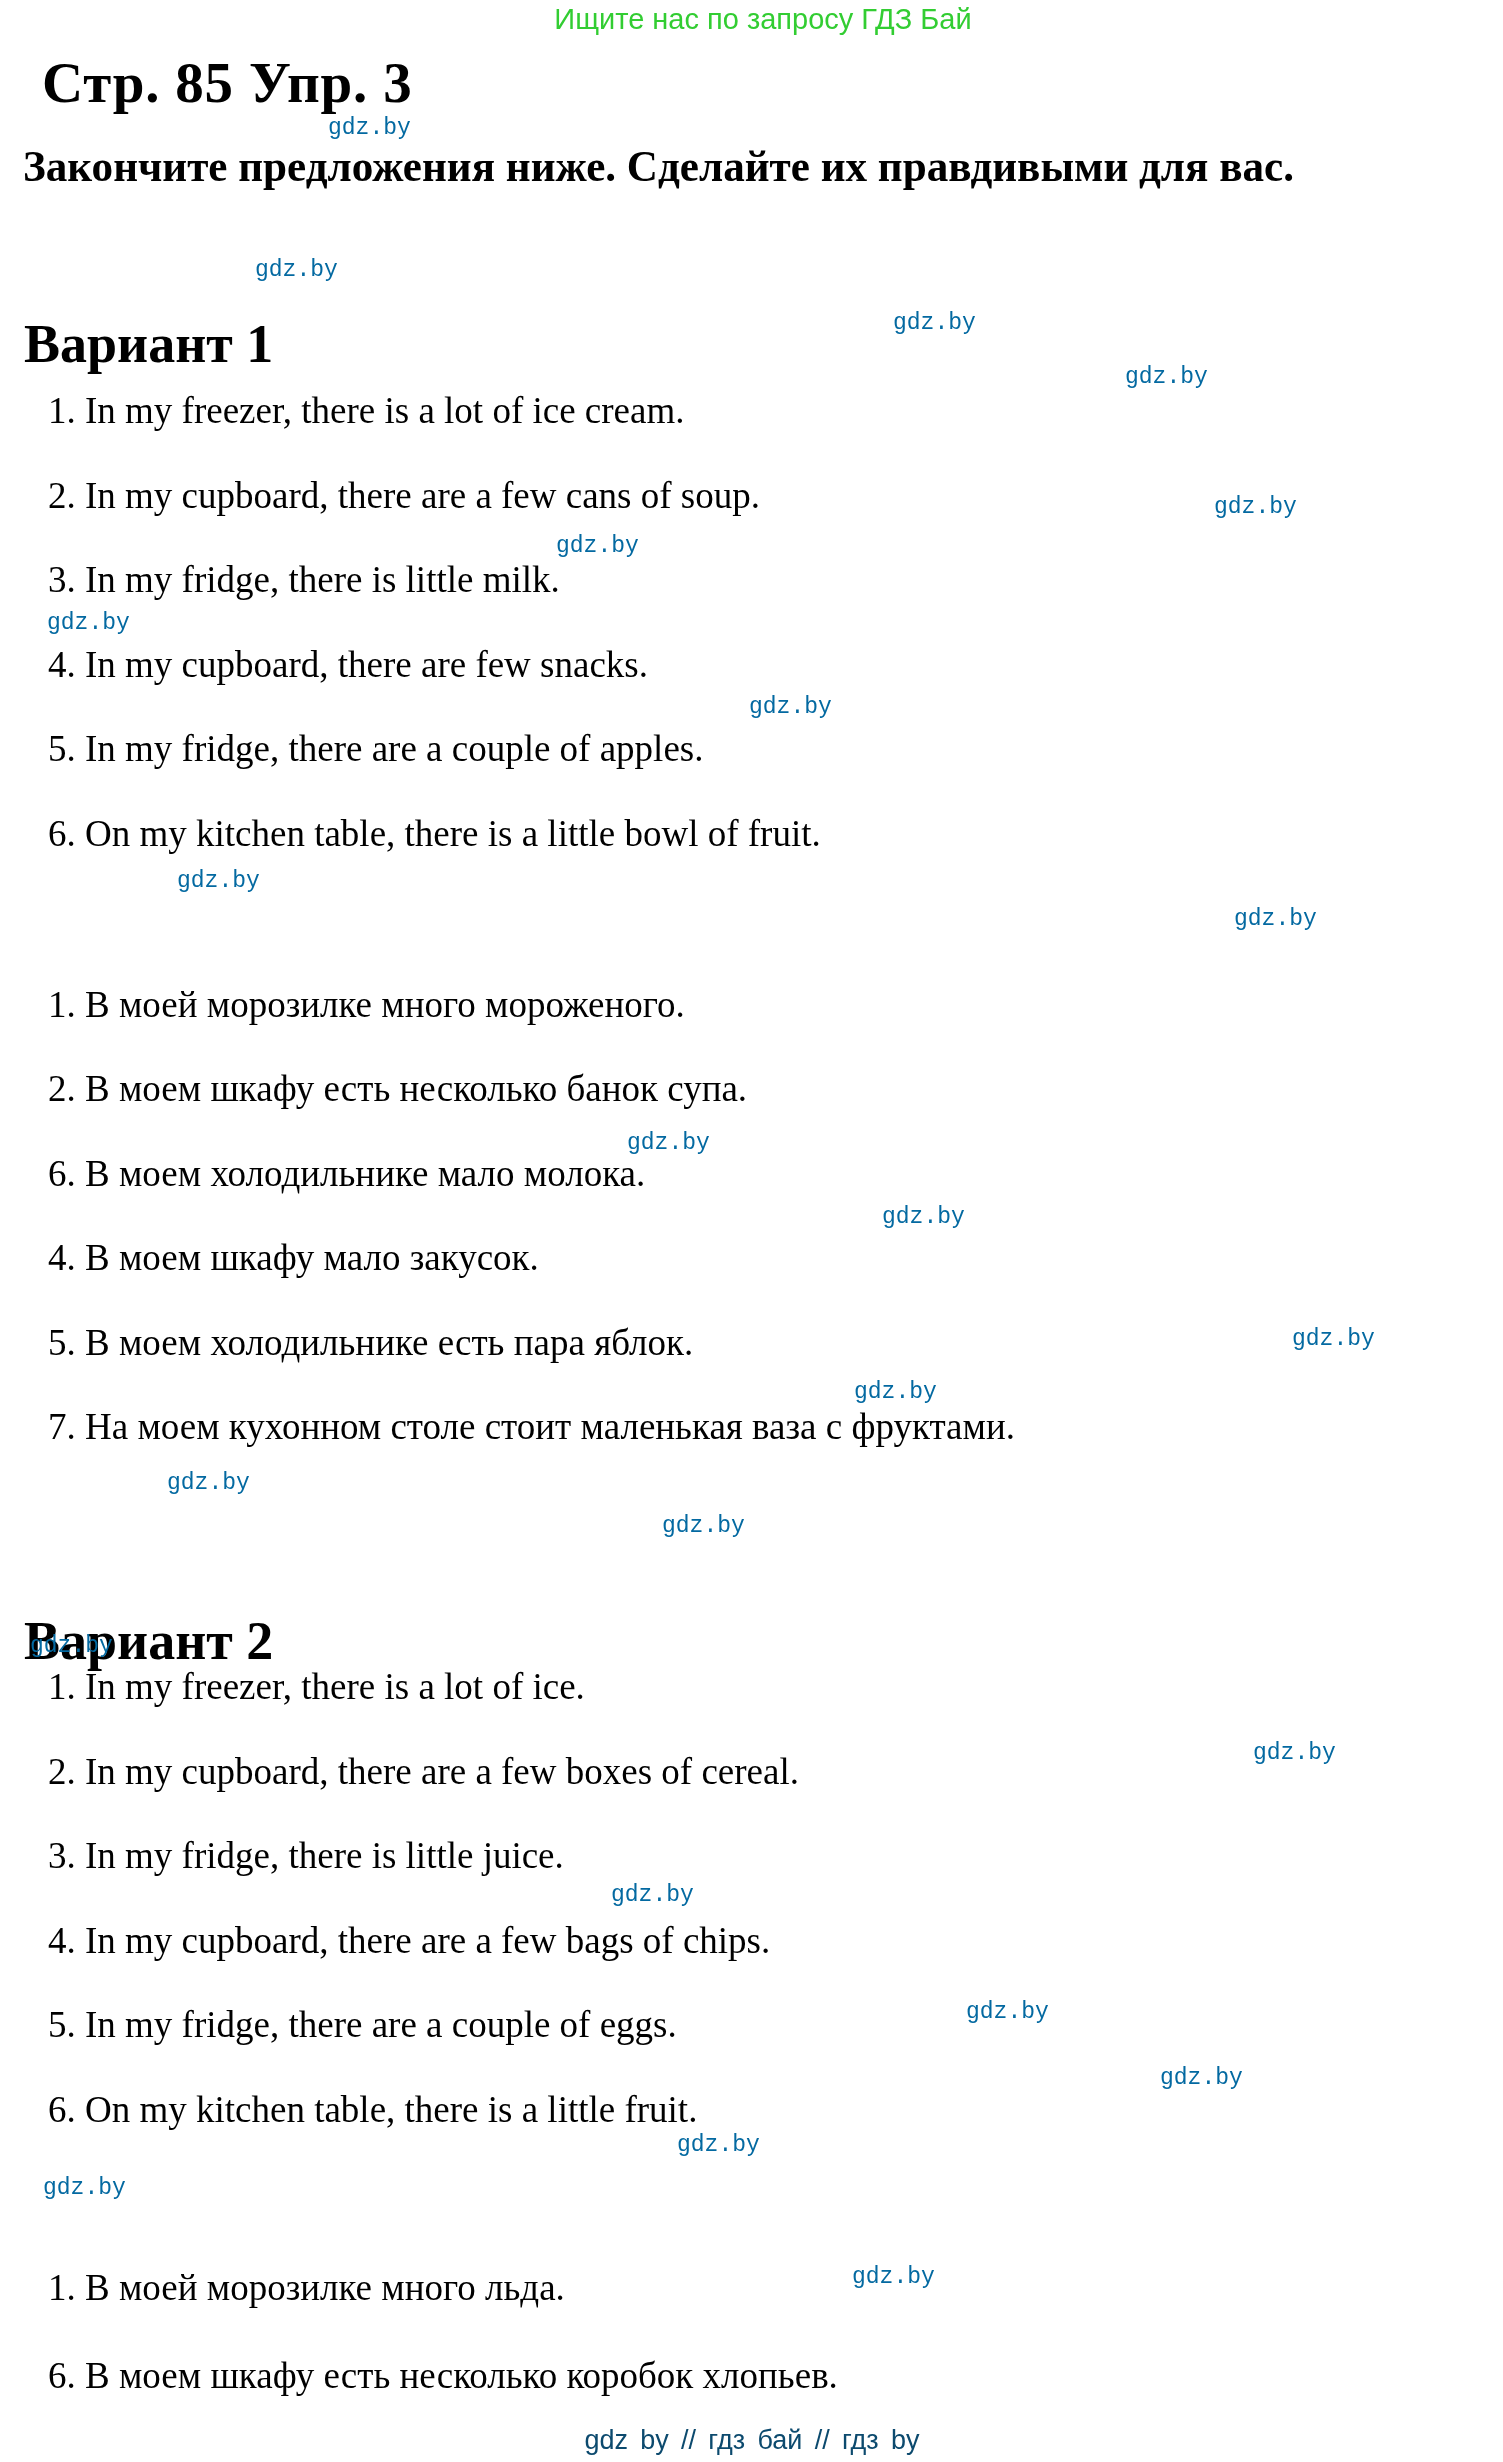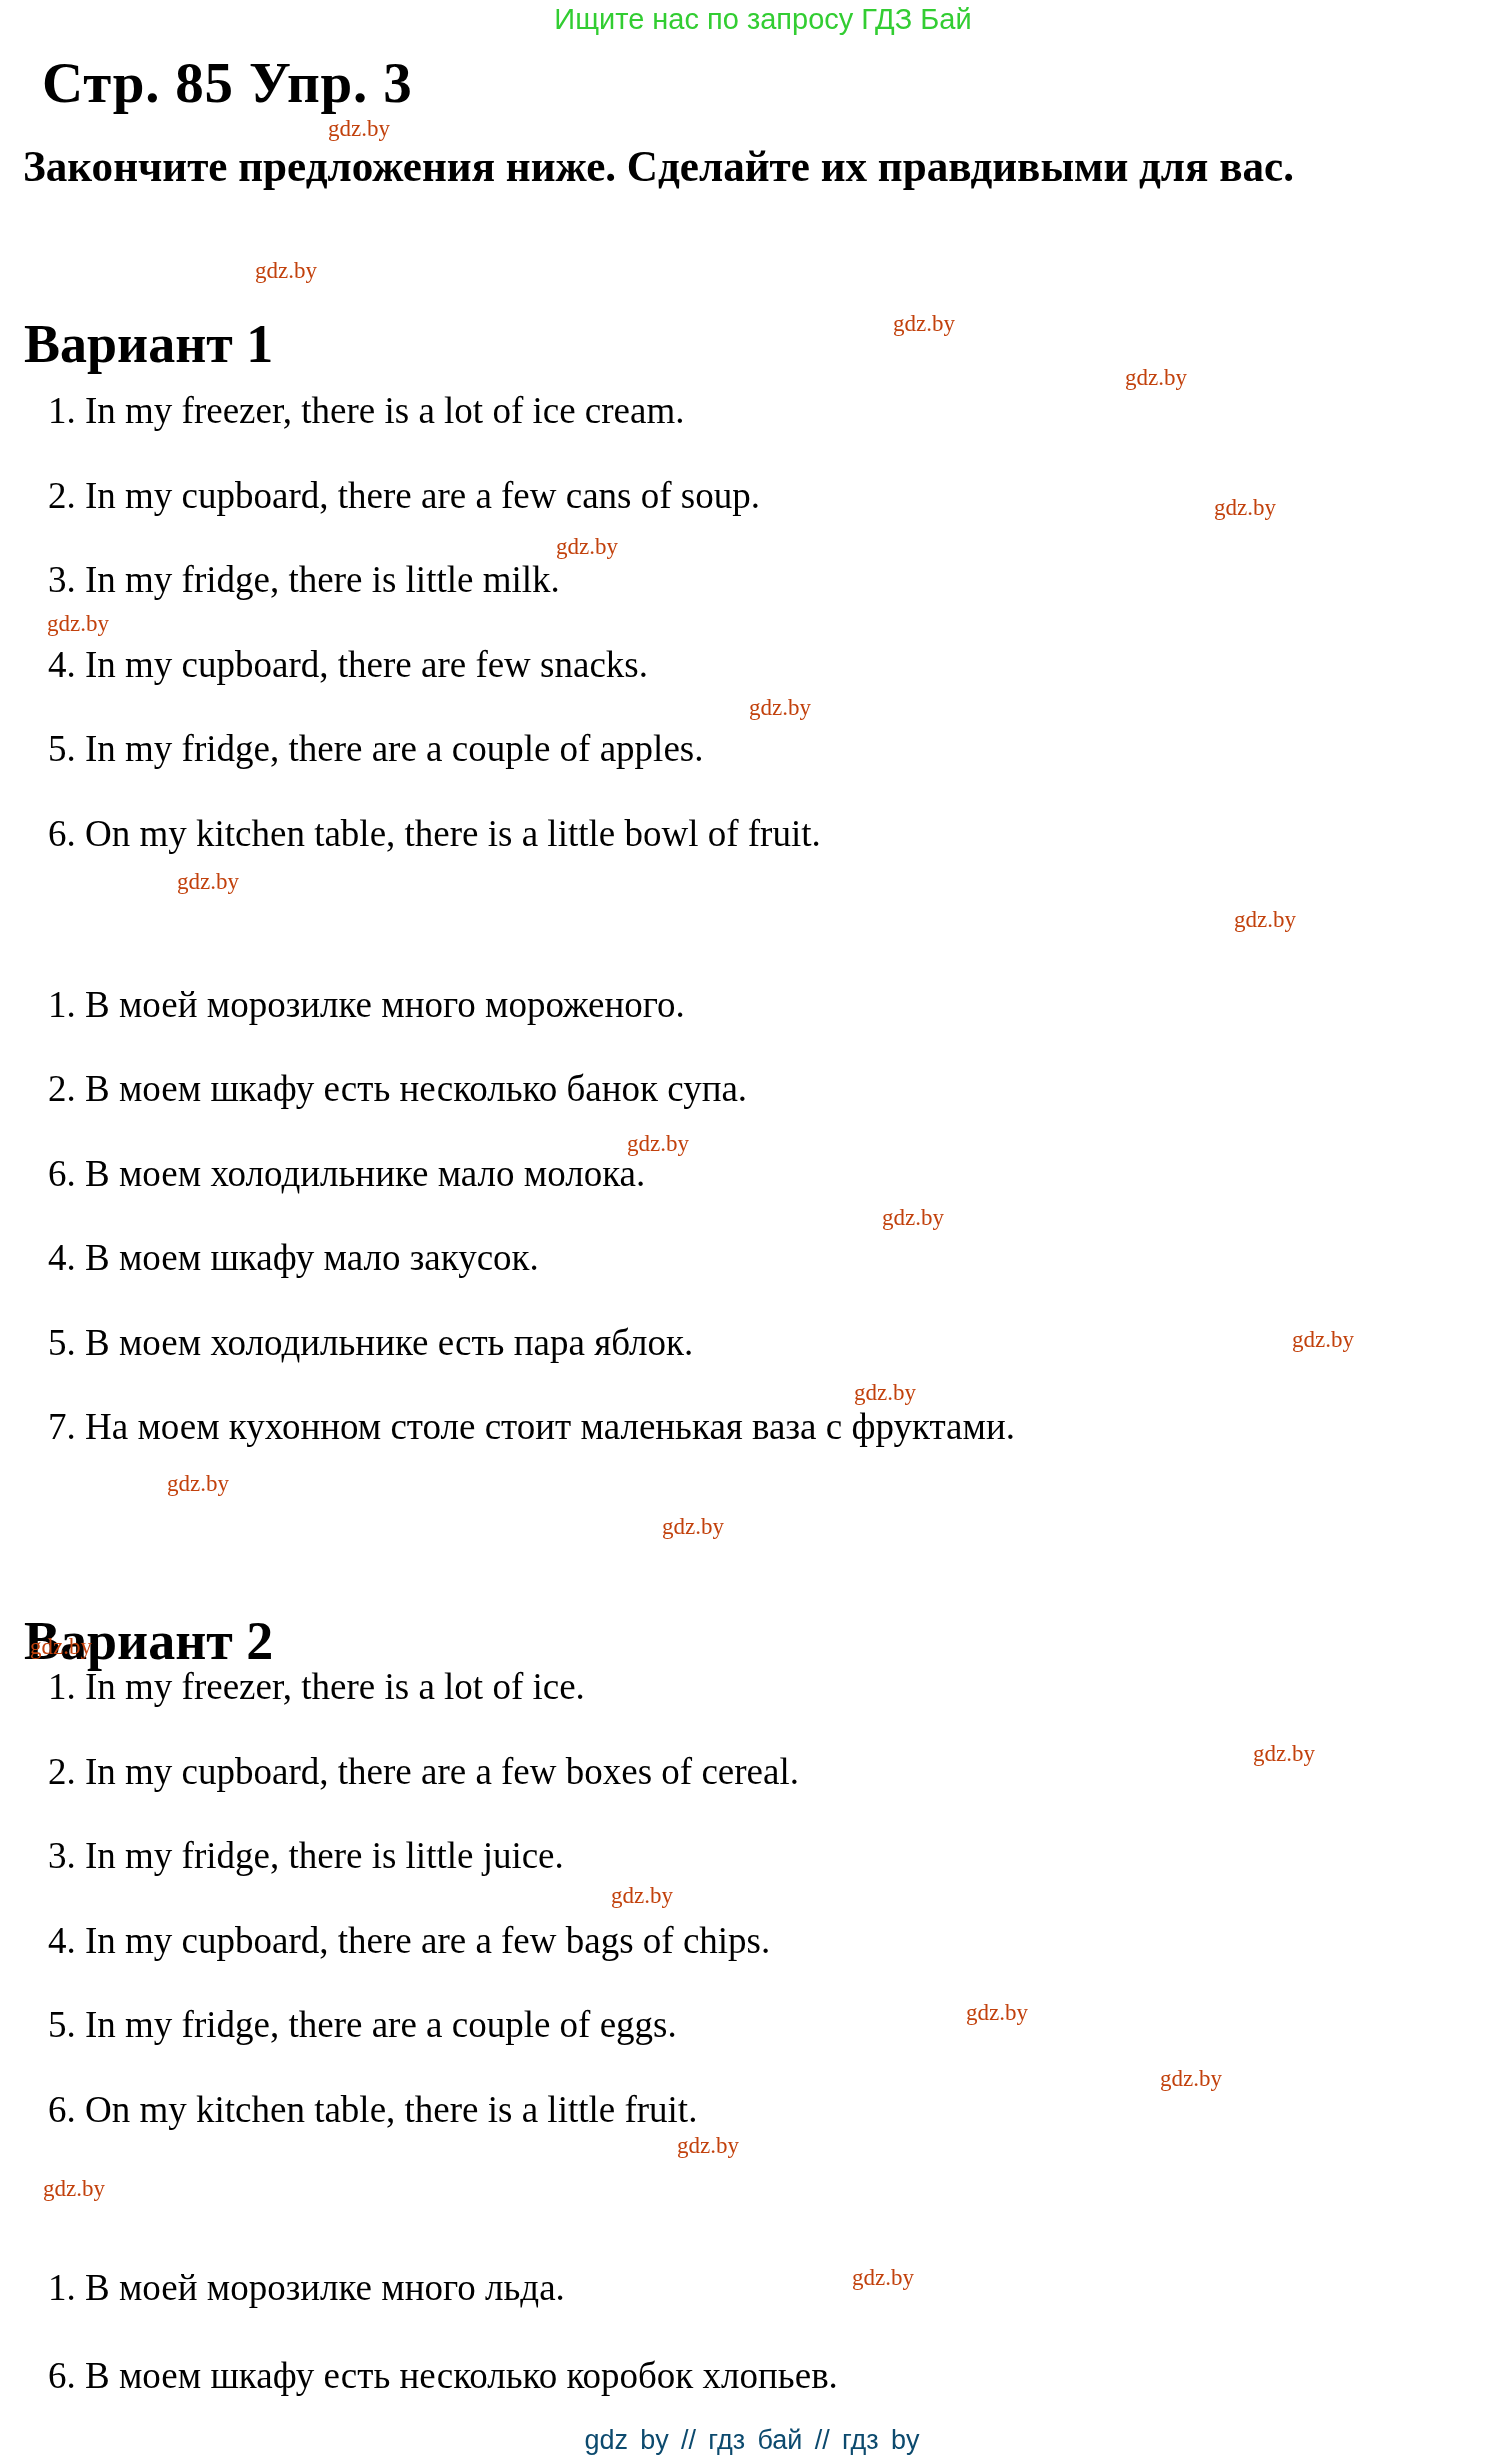--- a/index.html
+++ b/index.html
@@ -44,23 +44,23 @@
   }
   .item {
     left: 28px;
     font-size: 37px;
     line-height: 1.1;
     margin-left: 20px;
   }
   .wm {
     position: absolute;
     white-space: nowrap;
-    font-family: Liberation Serif, serif;
+    font-family: Liberation Mono, monospace;
     font-size: 23px;
-    color: #c2410c;
+    color: #0369a1;
     line-height: 1.1;
   }
   .footer {
     top: 2425px; left: 0; width: 100%;
     text-align: center;
     font-family: "Liberation Sans", "DejaVu Sans", sans-serif;
     font-size: 27px;
     font-weight: 500;
     word-spacing: 4.8px;
   }

